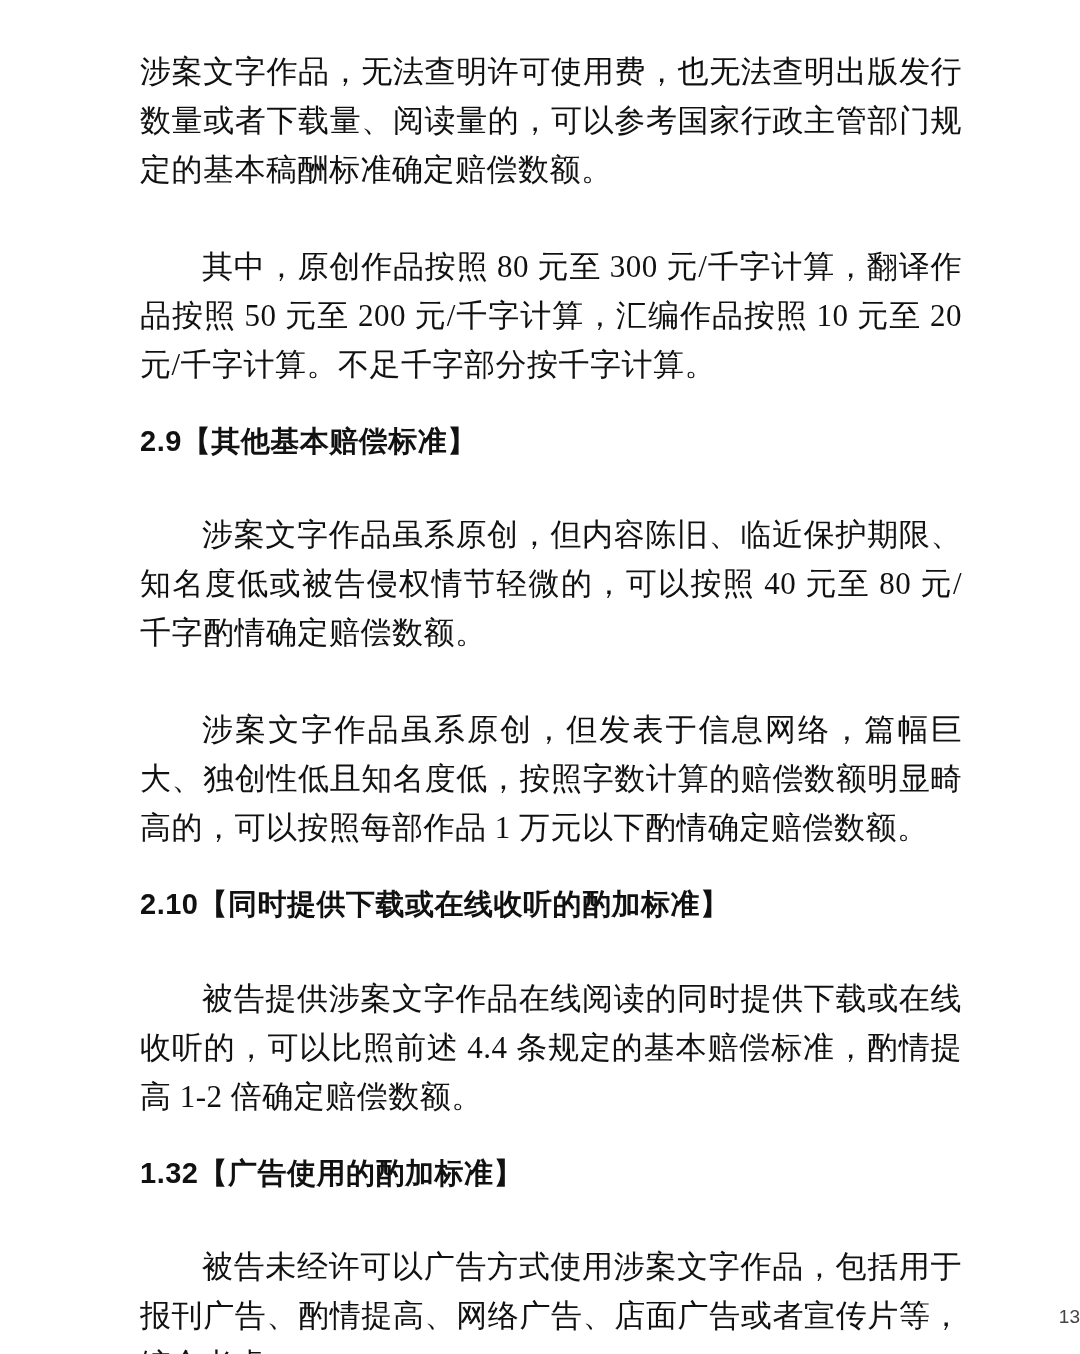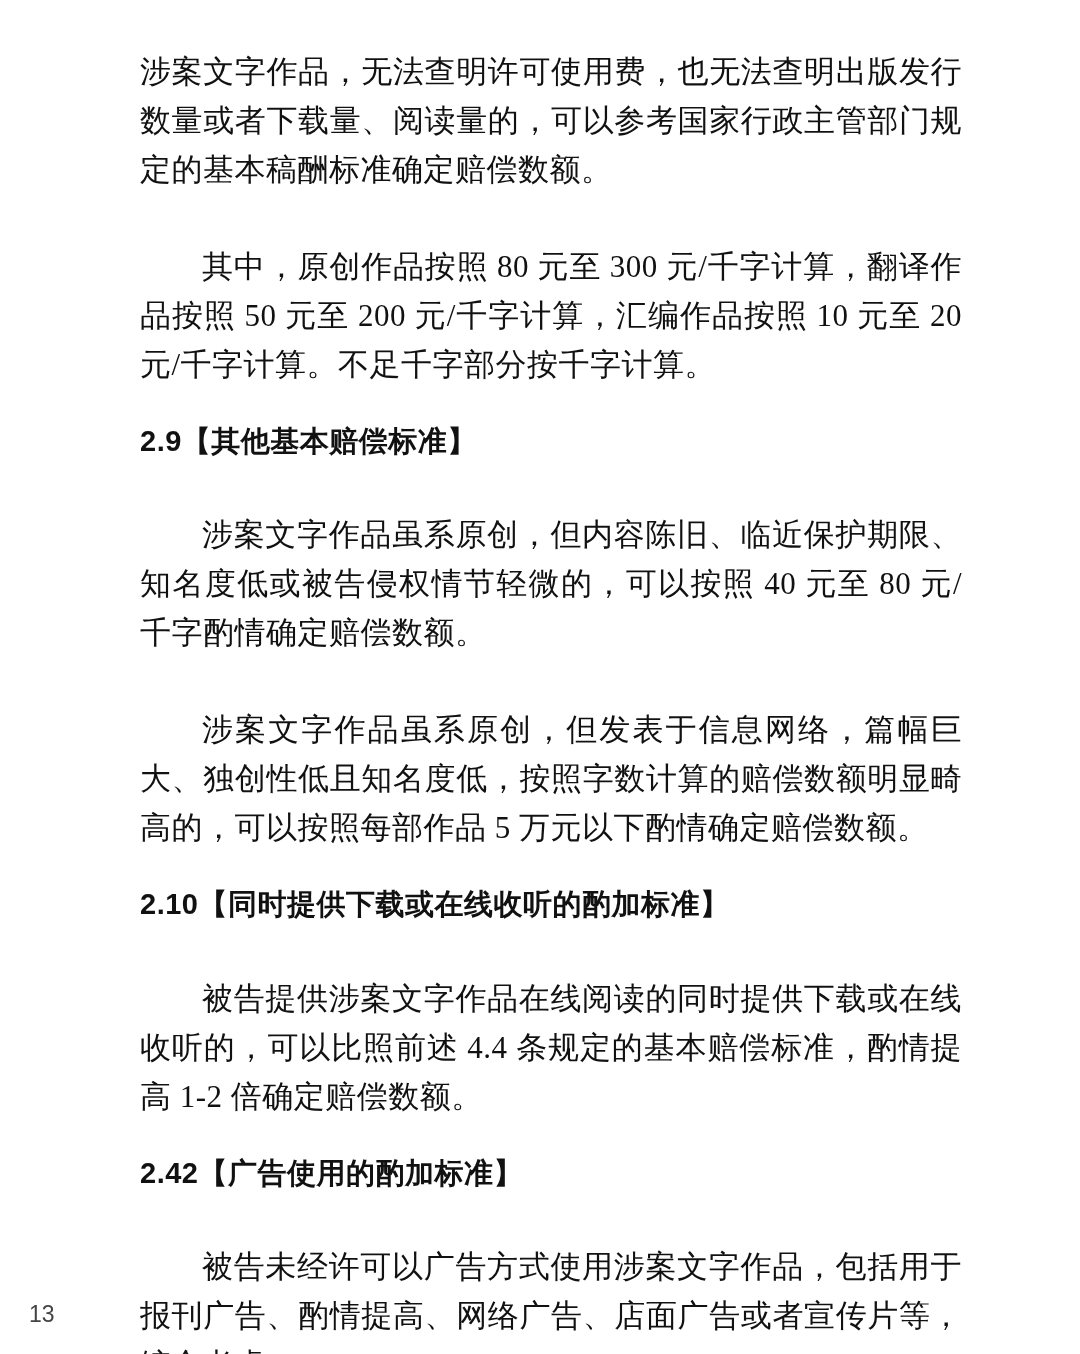--- a/index.html
+++ b/index.html
@@ -41,44 +41,43 @@
     line-height: 1.5;
     margin: 30px 0 16px 0;
     letter-spacing: 0.5px;
     font-family: "Liberation Sans", "DejaVu Sans", sans-serif;
   }
   .page-number {
     position: absolute;
     left: 0;
     right: 0;
     bottom: 26px;
-    text-align: left;
-    font-size: 23px;
+    text-align: right;
+    font-size: 19px;
     color: #444444;
     font-family: "Liberation Sans", "DejaVu Sans", sans-serif;
-    padding-left: 29px;
   }
 </style>
 </head>
 <body>
 
 <div class="page">
 
   <p class="para">涉案文字作品，无法查明许可使用费，也无法查明出版发行数量或者下载量、阅读量的，可以参考国家行政主管部门规定的基本稿酬标准确定赔偿数额。</p>
 
   <p class="para indent">其中，原创作品按照 80 元至 300 元/千字计算，翻译作品按照 50 元至 200 元/千字计算，汇编作品按照 10 元至 20 元/千字计算。不足千字部分按千字计算。</p>
 
   <h2 class="heading">2.9【其他基本赔偿标准】</h2>
 
   <p class="para indent">涉案文字作品虽系原创，但内容陈旧、临近保护期限、知名度低或被告侵权情节轻微的，可以按照 40 元至 80 元/千字酌情确定赔偿数额。</p>
 
-  <p class="para indent">涉案文字作品虽系原创，但发表于信息网络，篇幅巨大、独创性低且知名度低，按照字数计算的赔偿数额明显畸高的，可以按照每部作品 5 万元以下酌情确定赔偿数额。</p>
+  <p class="para indent">涉案文字作品虽系原创，但发表于信息网络，篇幅巨大、独创性低且知名度低，按照字数计算的赔偿数额明显畸高的，可以按照每部作品 1 万元以下酌情确定赔偿数额。</p>
 
   <h2 class="heading">2.10【同时提供下载或在线收听的酌加标准】</h2>
 
   <p class="para indent">被告提供涉案文字作品在线阅读的同时提供下载或在线收听的，可以比照前述 4.4 条规定的基本赔偿标准，酌情提高 1-2 倍确定赔偿数额。</p>
 
-  <h2 class="heading">2.42【广告使用的酌加标准】</h2>
+  <h2 class="heading">1.32【广告使用的酌加标准】</h2>
 
   <p class="para indent">被告未经许可以广告方式使用涉案文字作品，包括用于报刊广告、酌情提高、网络广告、店面广告或者宣传片等，综合考虑</p>
 
   <div class="page-number">13</div>
 </div>
 
 </body></html>

